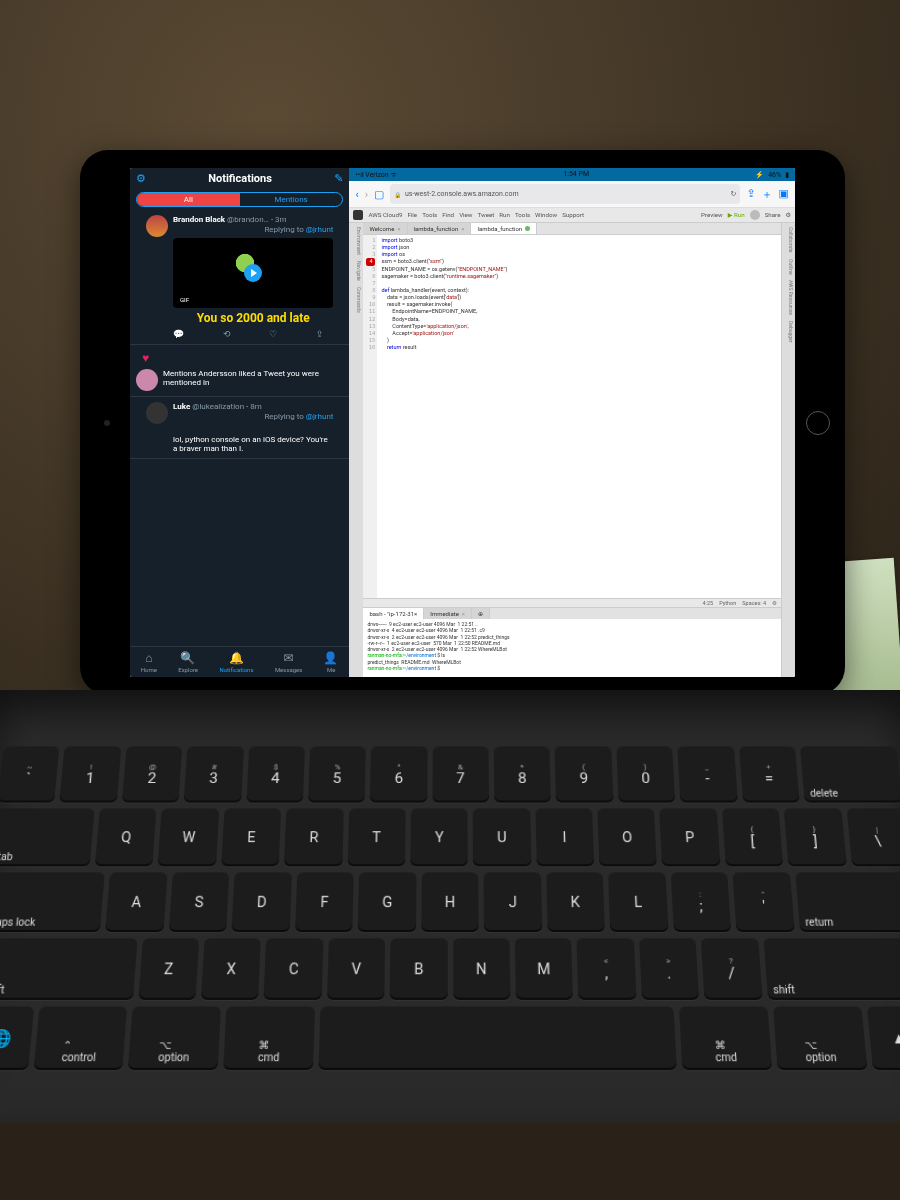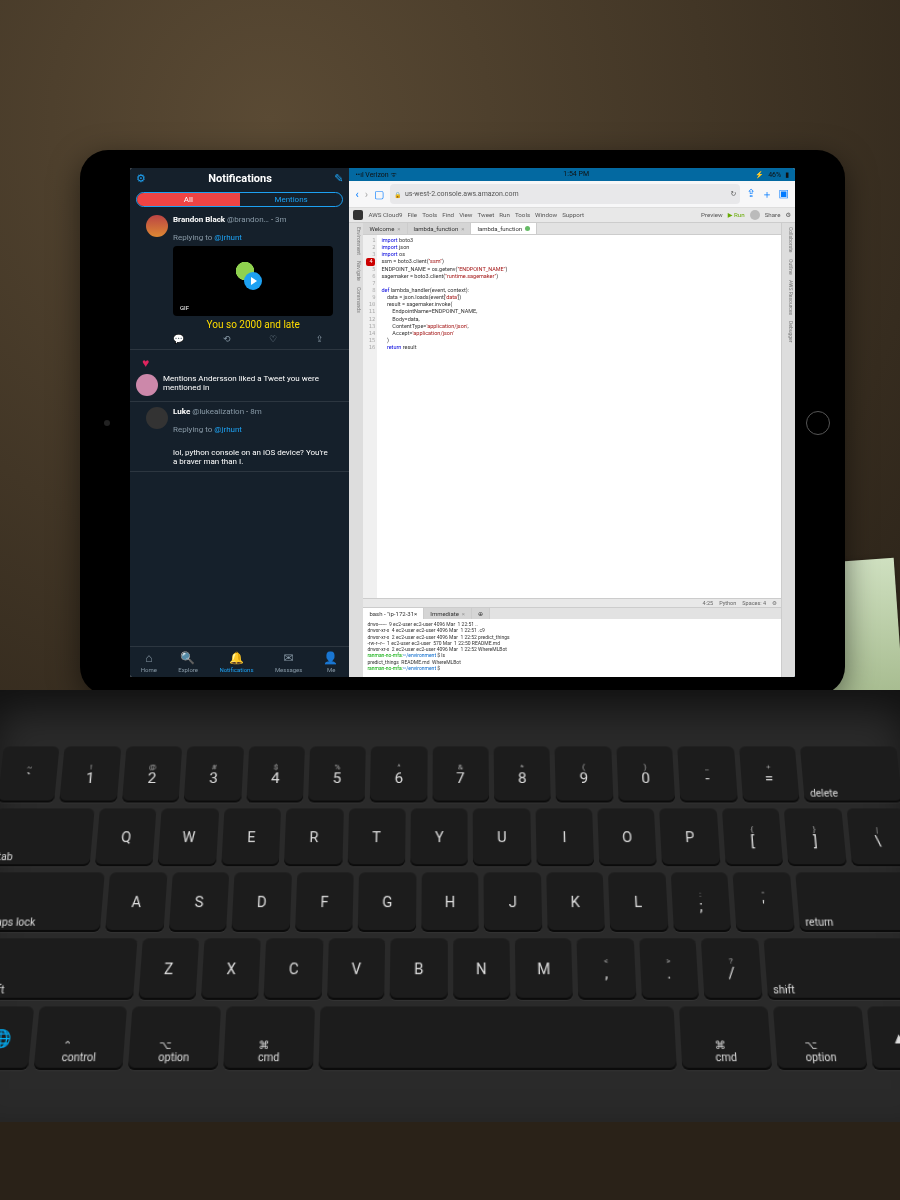--- a/index.html
+++ b/index.html
@@ -24,28 +24,28 @@
   .tw-feed { flex: 1; overflow: hidden; }
   .tw-item { border-bottom: 1px solid rgba(255,255,255,0.1); padding: 5px 16px; display: flex; gap: 5px; }
   .tw-avatar { width: 22px; height: 22px; border-radius: 50%; flex-shrink: 0; background: #555; }
   .tw-avatar.orange { background: linear-gradient(#b44,#d83); }
   .tw-avatar.face { background: #c8a; }
   .tw-avatar.dark { background: #333; }
   .tw-body { flex: 1; }
   .tw-name { font-weight: 700; color: #fff; }
   .tw-handle { color: #8899a6; }
   .tw-time { color: #8899a6; }
-  .tw-line { color: #8899a6; margin-top: 9px; }
+  .tw-line { color: #8899a6; margin-top: 1px; text-align: right; }
   .tw-link { color: #1da1f2; }
   .tw-gif { margin-top: 4px; width: 100%; height: 70px; background: #000; border-radius: 4px; display: flex; align-items: center; justify-content: center; position: relative; }
   .tw-gif-figure { width: 40px; height: 50px; background: radial-gradient(circle at 30% 30%, #8fd14f 20%, #000 21%); }
   .play-icon { position:absolute; width:18px; height:18px; background:#1da1f2; border-radius:50%; display:flex; align-items:center; justify-content:center; }
   .play-icon::after { content:''; border-left:6px solid #fff; border-top:4px solid transparent; border-bottom:4px solid transparent; margin-left:2px; }
   .gif-badge { position: absolute; left: 4px; bottom: 4px; font-size: 6px; background: rgba(0,0,0,0.6); padding: 1px 3px; border-radius: 2px; }
-  .tw-caption { color: #fd0; font-size: 10px; margin-top: 3px; text-align: center; }
+  .tw-caption { color: #fd0; font-size: 12px; margin-top: 3px; text-align: center; font-weight: bold; }
   .tw-actions { display: flex; justify-content: space-between; margin-top: 4px; color: #8899a6; font-size: 9px; padding-right: 10px;}
   .tw-heart { color: #e0245e; font-size: 12px; margin: 4px 6px; }
   .tw-like-item { padding: 2px 6px 5px 6px; border-bottom:1px solid rgba(255,255,255,0.1);}
   .tw-like-body { display:flex; gap:5px; }
   .tw-like-text { flex:1; }
   .tw-like-text .b { color:#fff; }
   .tw-like-text p { color:#8899a6; margin-top:3px; line-height:1.3; }
 
   .tw-navbar { display: flex; justify-content: space-around; padding: 4px 0; border-top: 1px solid rgba(255,255,255,0.1); }
   .tw-navitem { display:flex; flex-direction:column; align-items:center; font-size:6px; color:#8899a6; gap:1px; }

